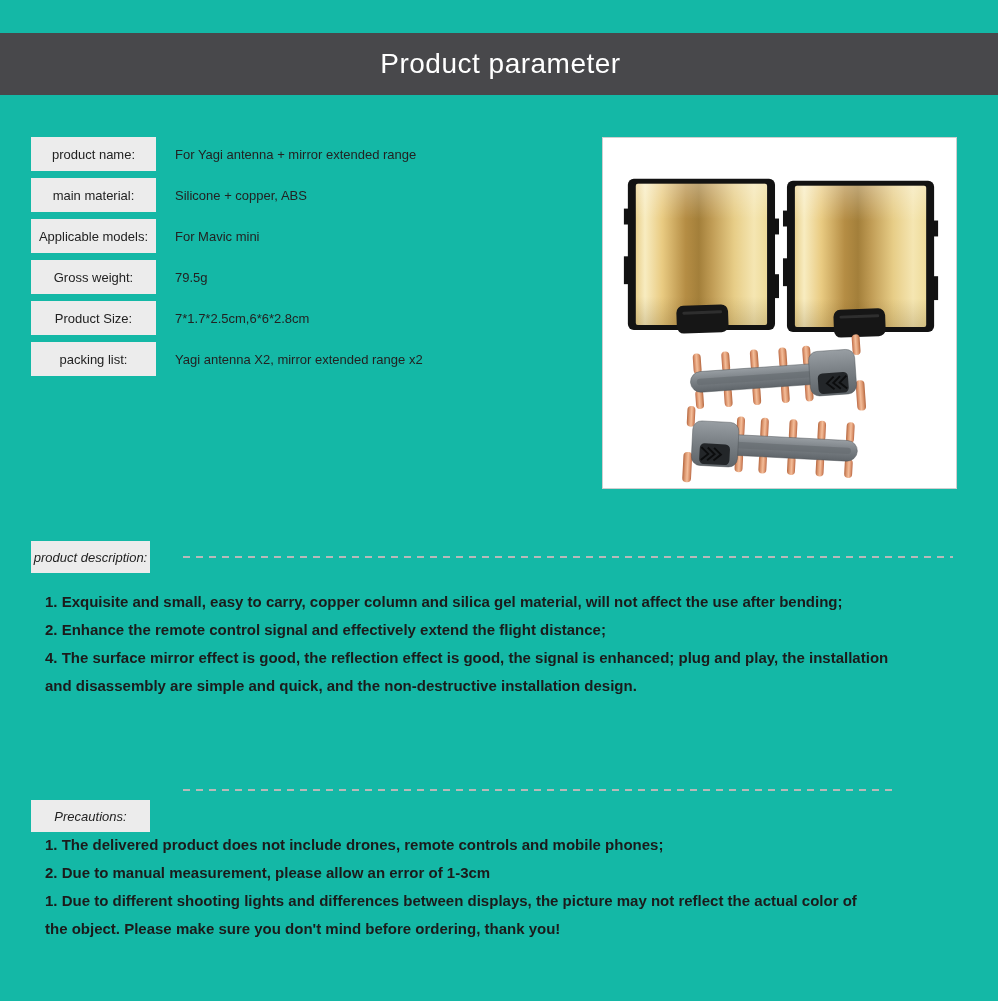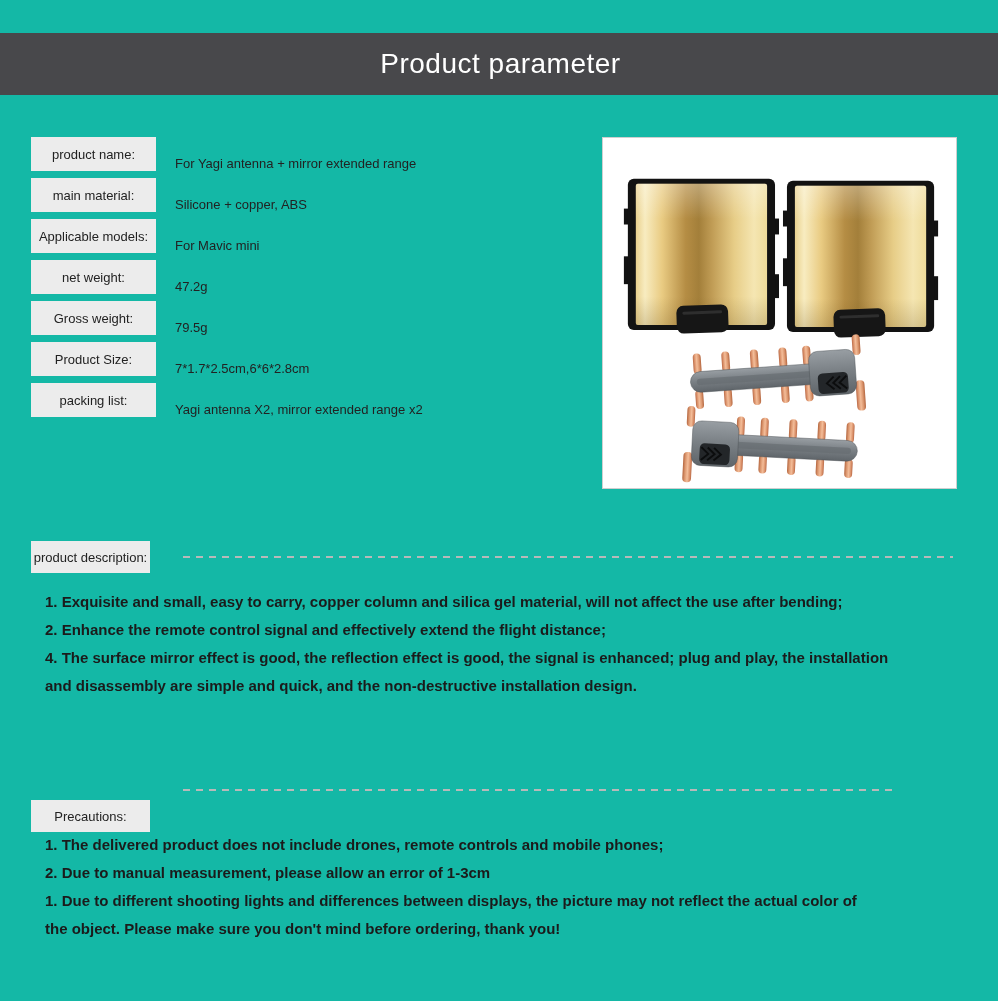--- a/index.html
+++ b/index.html
@@ -31,21 +31,21 @@
     font-weight: 400;
   }
   
   .spec-table {
     position: absolute;
     left: 31px; top: 137px;
     width: 540px;
   }
   .spec-row {
     display: flex;
-    align-items: flex-end;
+    align-items: center;
     height: 34px;
     margin-bottom: 7px;
   }
   .spec-label {
     width: 125px; height: 34px;
     background: var(--label-box-bg, #ececec);
     display: flex; align-items: center; justify-content: center;
     font-size: 13px;
     color: #222;
     flex: 0 0 125px;
@@ -69,20 +69,21 @@
   .product-photo svg { display: block; width: 100%; height: 100%; }
   
   .section-label {
     position: absolute;
     left: 31px;
     width: 119px; height: 32px;
     background: var(--label-box-bg, #ececec);
     display: flex; align-items: center; justify-content: center;
     font-size: 13px;
     color: #222;
+    font-style: italic;
   }
   .desc-label { top: 541px; }
   .prec-label { top: 800px; }
   .dashed-rule {
     position: absolute;
     height: 2px;
     background: repeating-linear-gradient(90deg,
       var(--dash-color, #b9b9b9) 0 7px, transparent 7px 13px);
   }
   .desc-rule { left: 183px; top: 556px; width: 770px; }
@@ -118,24 +119,20 @@
       <div class="spec-label">product name:</div>
       <div class="spec-value">For Yagi antenna + mirror extended range</div>
     </div>
       <div class="spec-row">
       <div class="spec-label">main material:</div>
       <div class="spec-value">Silicone + copper, ABS</div>
     </div>
       <div class="spec-row">
       <div class="spec-label">Applicable models:</div>
       <div class="spec-value">For Mavic mini</div>
-    </div>
-      <div class="spec-row">
-      <div class="spec-label">net weight:</div>
-      <div class="spec-value">47.2g</div>
     </div>
       <div class="spec-row">
       <div class="spec-label">Gross weight:</div>
       <div class="spec-value">79.5g</div>
     </div>
       <div class="spec-row">
       <div class="spec-label">Product Size:</div>
       <div class="spec-value">7*1.7*2.5cm,6*6*2.8cm</div>
     </div>
       <div class="spec-row">

